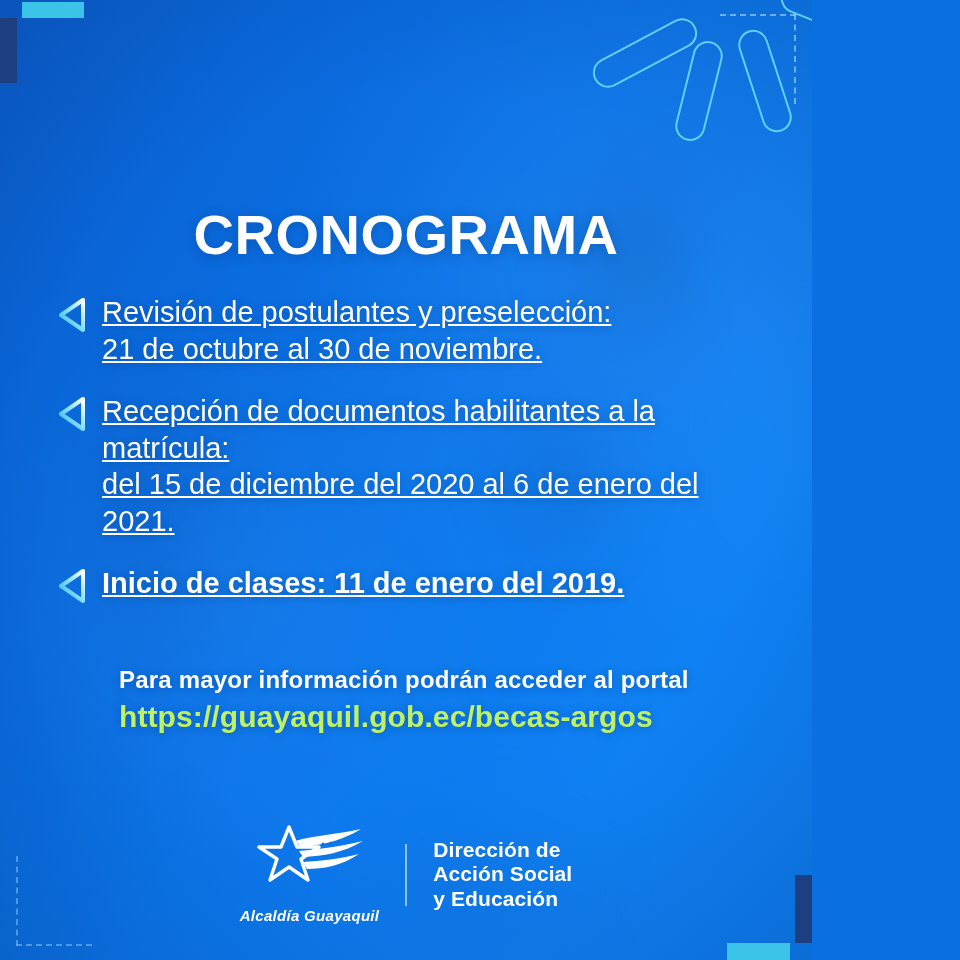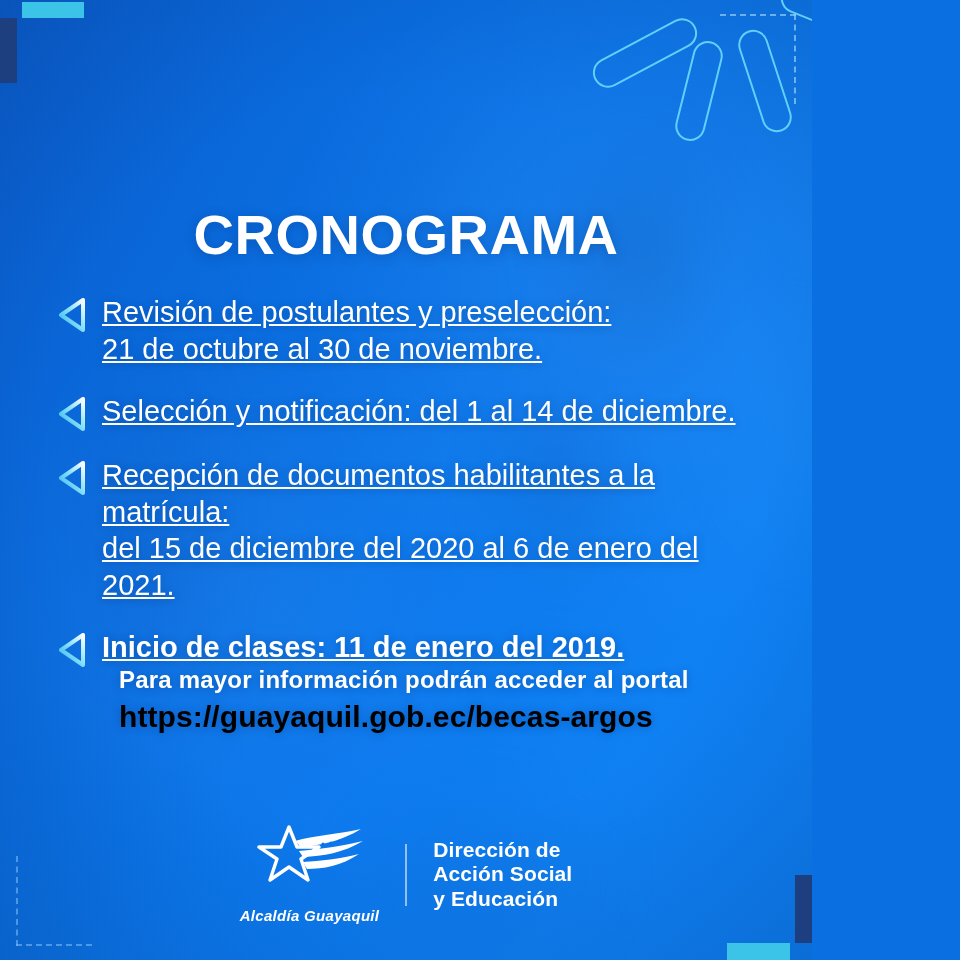--- a/index.html
+++ b/index.html
@@ -170,21 +170,21 @@
     top: 666px;
   }
   .portal-line1 {
     color: #ffffff;
     font-size: 24px;
     font-weight: bold;
     letter-spacing: 0.2px;
     text-shadow: 0 1px 8px rgba(4,40,100,0.35);
   }
   .portal-url {
-    color: #000000;
+    color: #bef264;
     font-size: 30px;
     font-weight: bold;
     margin-top: 6px;
     letter-spacing: 0.1px;
     text-shadow: 0 1px 8px rgba(4,40,100,0.35);
   }
 
   
   .footer {
     position: absolute;
@@ -267,28 +267,20 @@
               <stop offset="100%" stop-color="#ffffff"></stop>
             </linearGradient>
           </defs>
           <path d="M25 2 L25 32 L3 17 Z" fill="none" stroke="url(#g1)" stroke-width="4" stroke-linejoin="round"></path>
         </svg>
       </span>
       <span class="item-text">Revisión de postulantes y preselección:
 21 de octubre al 30 de noviembre.</span>
     </div>
 
-    <div class="item">
-      <span class="marker">
-        <svg viewBox="0 0 30 34" width="30" height="34" aria-hidden="true">
-          <path d="M25 2 L25 32 L3 17 Z" fill="none" stroke="url(#g1)" stroke-width="4" stroke-linejoin="round"></path>
-        </svg>
-      </span>
-      <span class="item-text">Selección y notificación: del 1 al 14 de diciembre.</span>
-    </div>
 
     <div class="item">
       <span class="marker">
         <svg viewBox="0 0 30 34" width="30" height="34" aria-hidden="true">
           <path d="M25 2 L25 32 L3 17 Z" fill="none" stroke="url(#g1)" stroke-width="4" stroke-linejoin="round"></path>
         </svg>
       </span>
       <span class="item-text">Recepción de documentos habilitantes a la matrícula:
 del 15 de diciembre del 2020 al 6 de enero del 2021.</span>
     </div>

